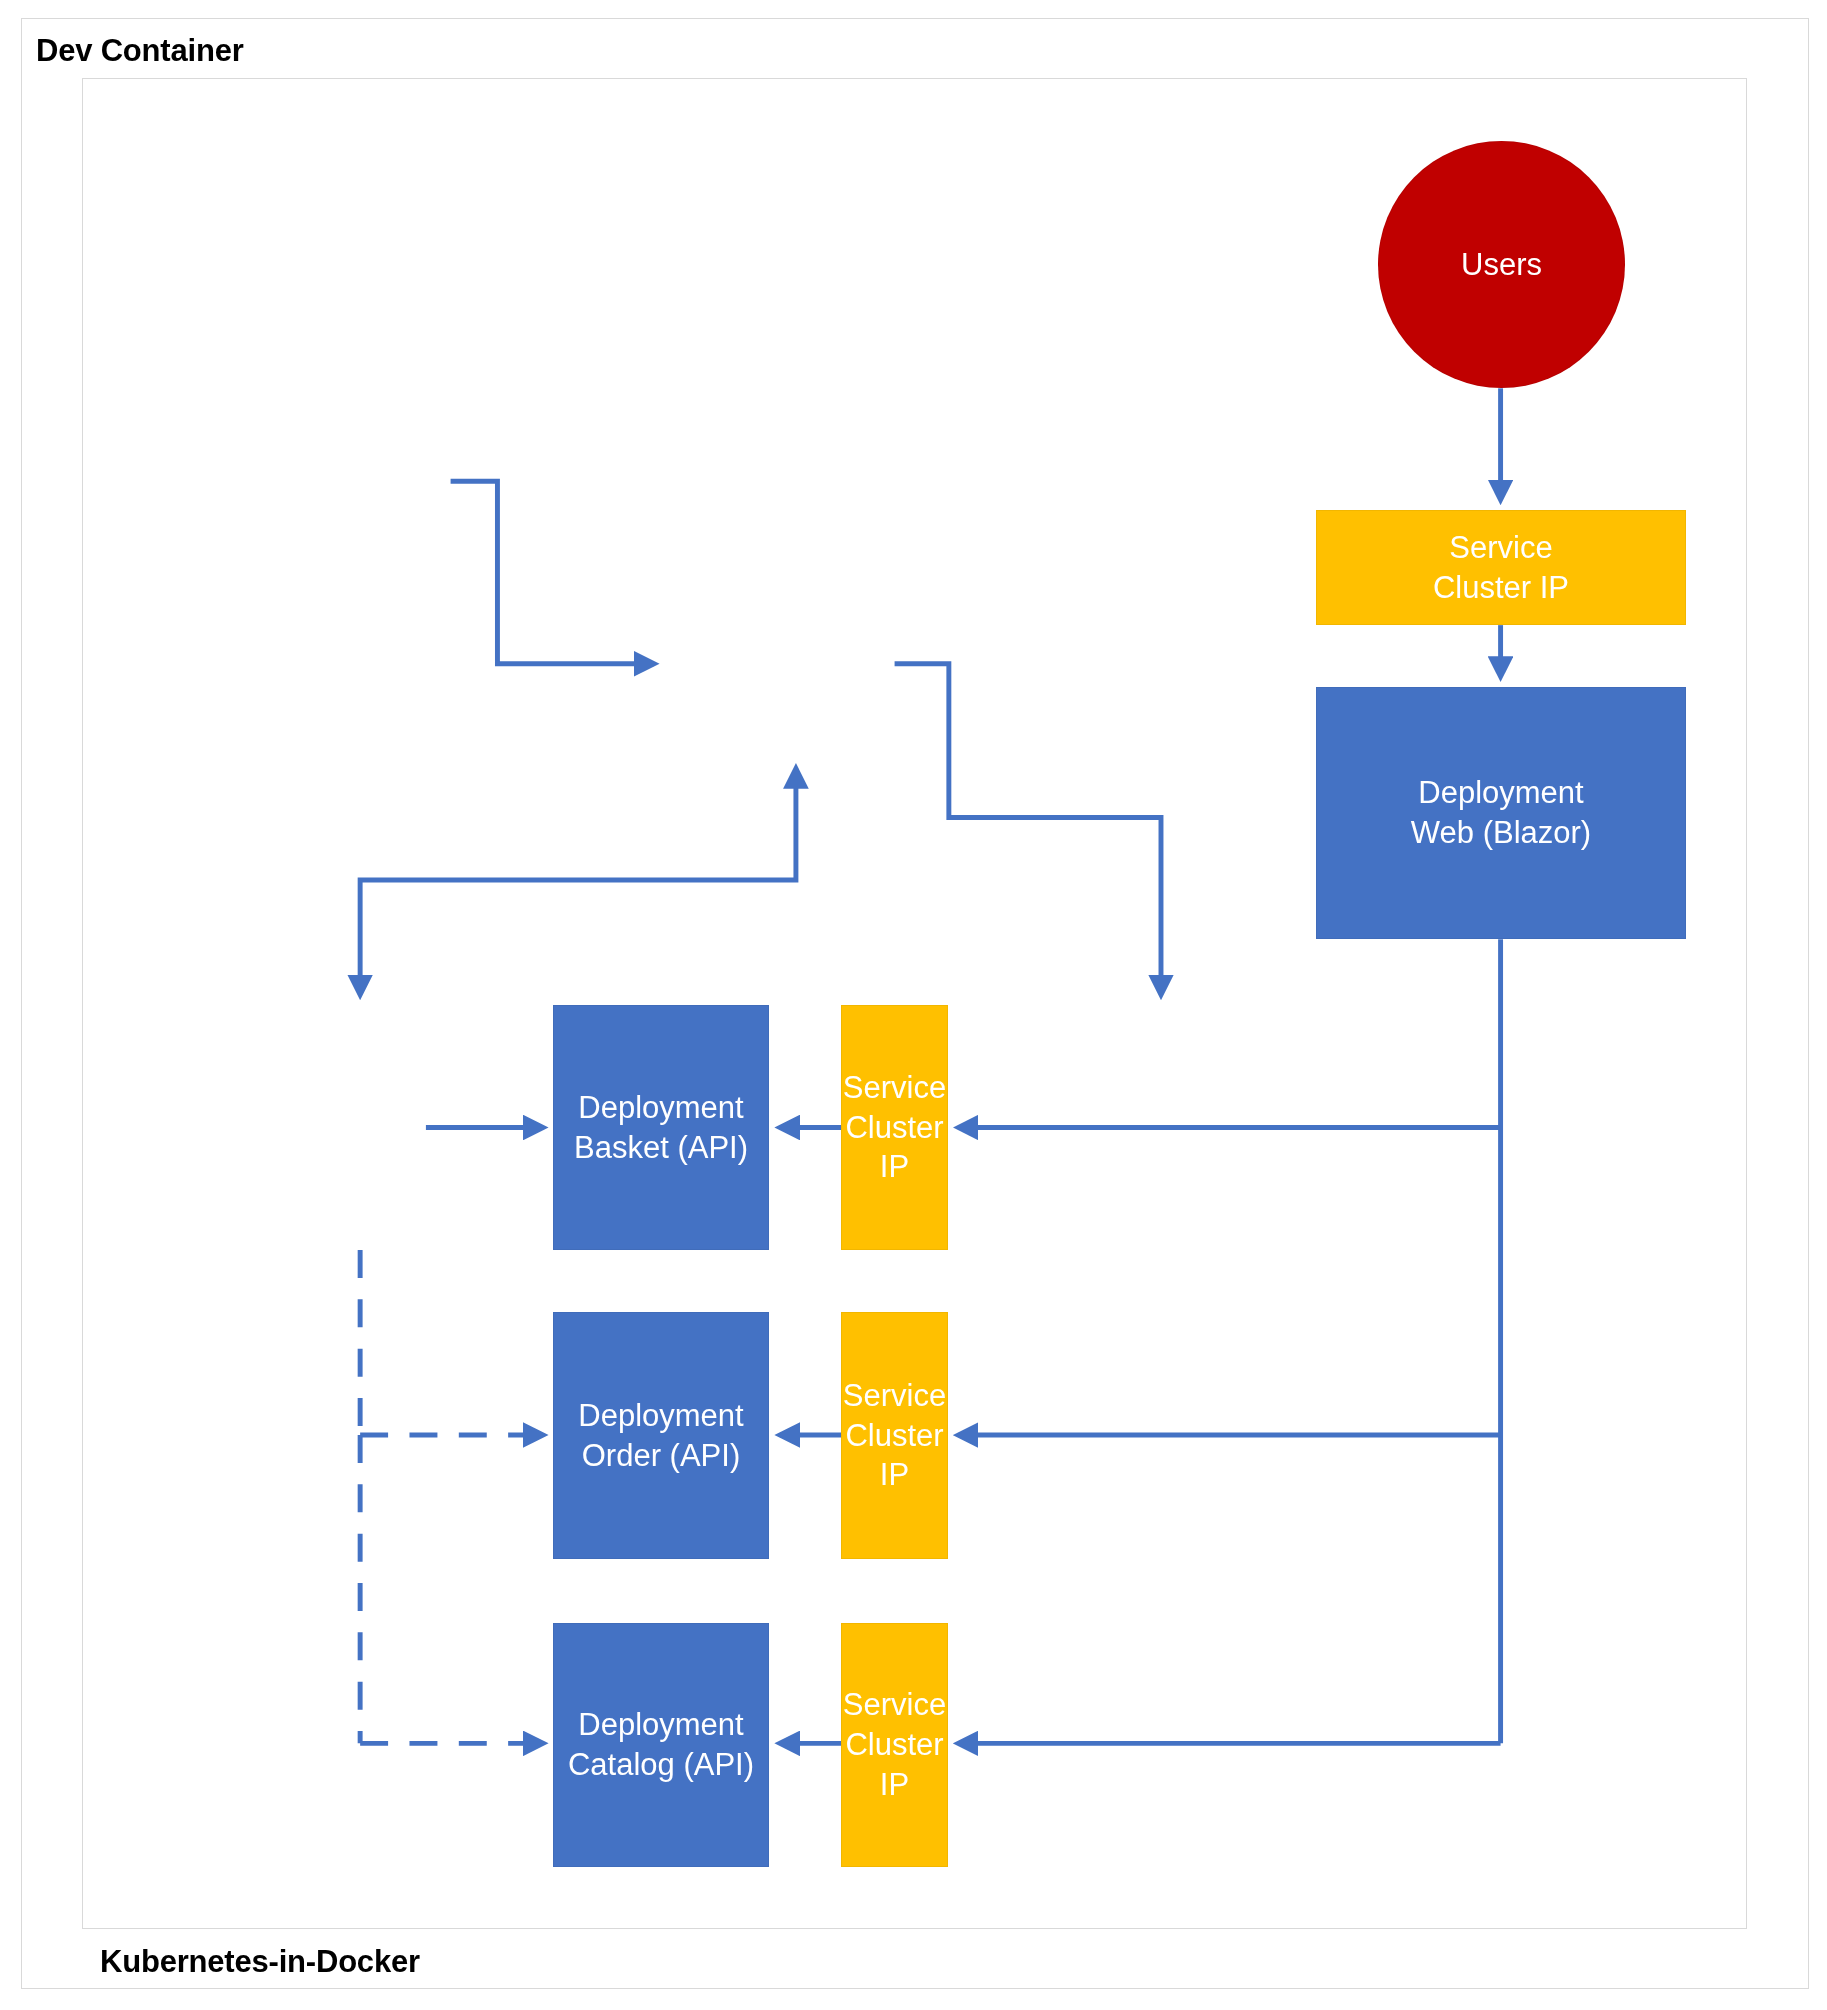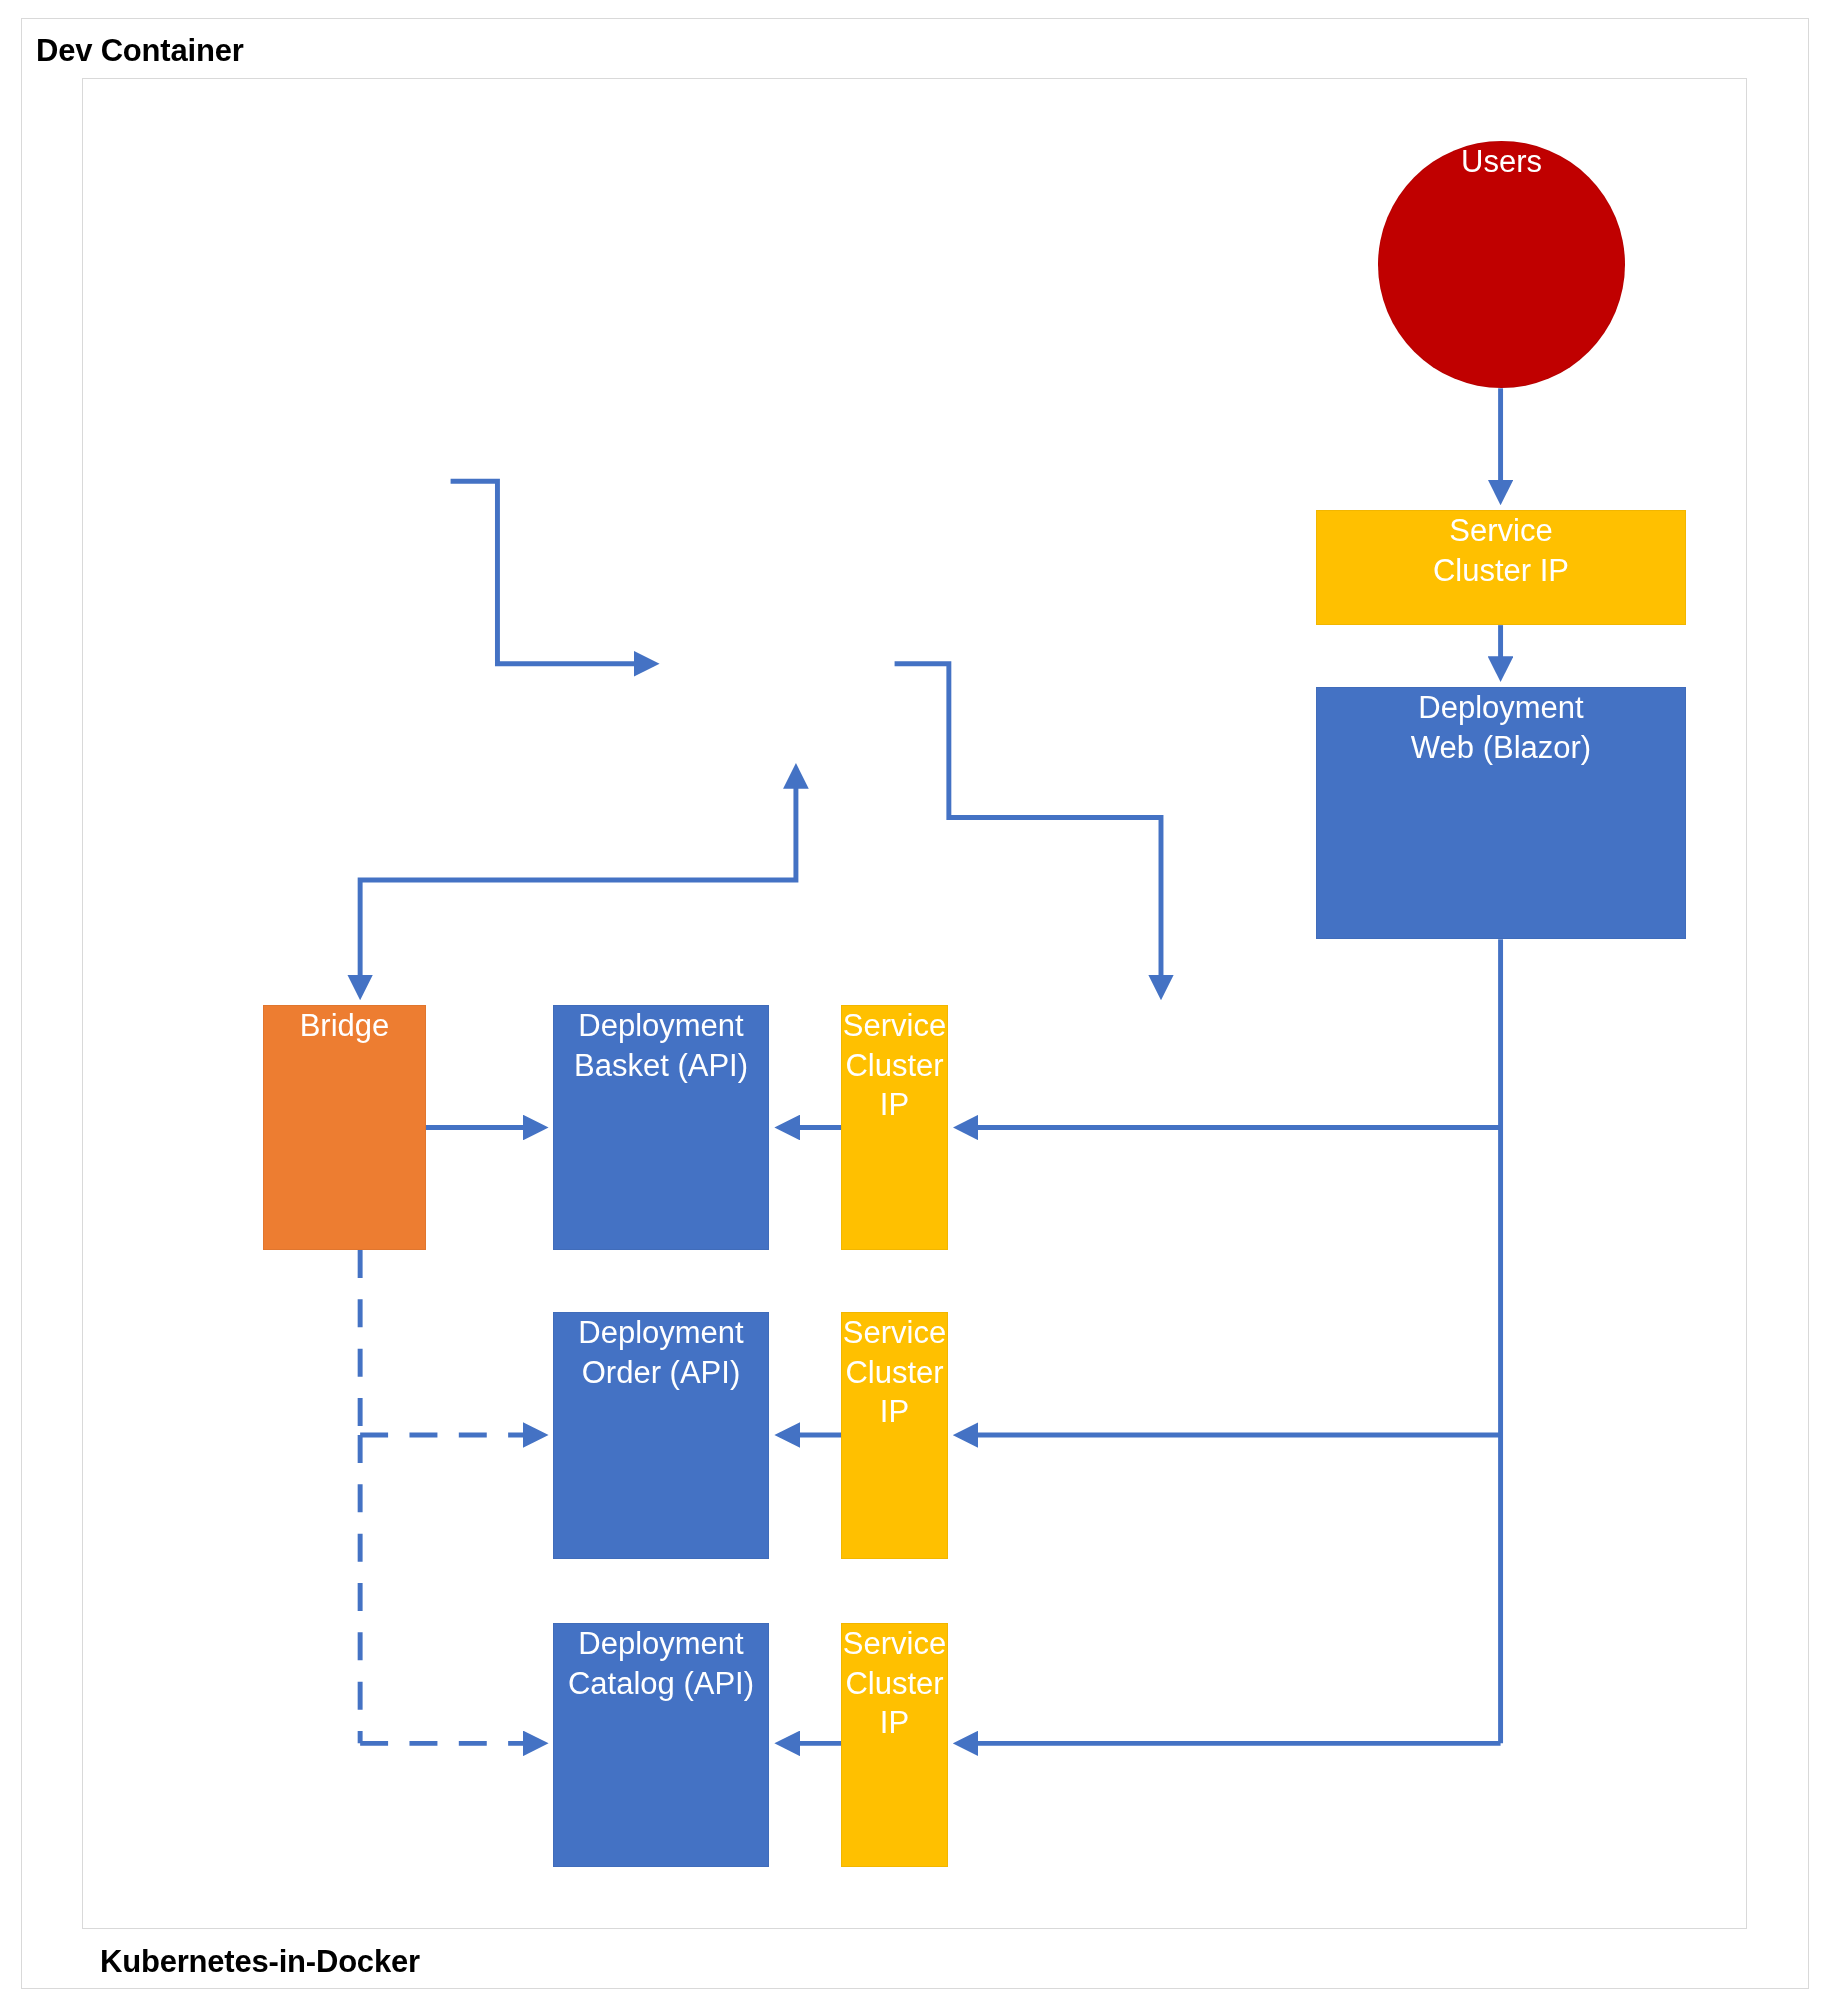--- a/index.html
+++ b/index.html
@@ -47,21 +47,21 @@
     letter-spacing: -0.2px;
   }
   #dev-container-label { left: 36px; top: 33px; }
   #kind-label { left: 100px; top: 1944px; }
 
   
   .node {
     position: absolute;
     box-sizing: border-box;
     display: flex;
-    align-items: flex-start;
+    align-items: center;
     justify-content: center;
     text-align: center;
     color: #ffffff;
     font-size: 31px;
     line-height: 1.28;
     border: 0.8px solid rgba(0,0,0,0.05);
   }
   .node.circle { border-radius: 50%; }
   .node-label { display: block; white-space: pre-line; padding: 0 5px; }
 
@@ -131,23 +131,20 @@
     <span class="node-label">Users</span>
   </div>
   <div class="node" id="node-svc-web" style="left: 1316px; top: 510px; width: 370px; height: 115px; background: rgb(255, 192, 0); color: rgb(255, 255, 255);">
     <span class="node-label">Service
 Cluster IP</span>
   </div>
   <div class="node" id="node-dep-web" style="left: 1316px; top: 687px; width: 370px; height: 252px; background: rgb(68, 114, 196); color: rgb(255, 255, 255);">
     <span class="node-label">Deployment
 Web (Blazor)</span>
   </div>
-  <div class="node" id="node-bridge" style="left: 263px; top: 1005px; width: 163px; height: 245px; background: rgb(237, 125, 49); color: rgb(255, 255, 255);">
-    <span class="node-label">Bridge</span>
-  </div>
   <div class="node" id="node-dep-basket" style="left: 553px; top: 1005px; width: 216px; height: 245px; background: rgb(68, 114, 196); color: rgb(255, 255, 255);">
     <span class="node-label">Deployment
 Basket (API)</span>
   </div>
   <div class="node" id="node-svc-basket" style="left: 841px; top: 1005px; width: 107px; height: 245px; background: rgb(255, 192, 0); color: rgb(255, 255, 255);">
     <span class="node-label">Service
 Cluster IP</span>
   </div>
   <div class="node" id="node-dep-order" style="left: 553px; top: 1312px; width: 216px; height: 247px; background: rgb(68, 114, 196); color: rgb(255, 255, 255);">
     <span class="node-label">Deployment

